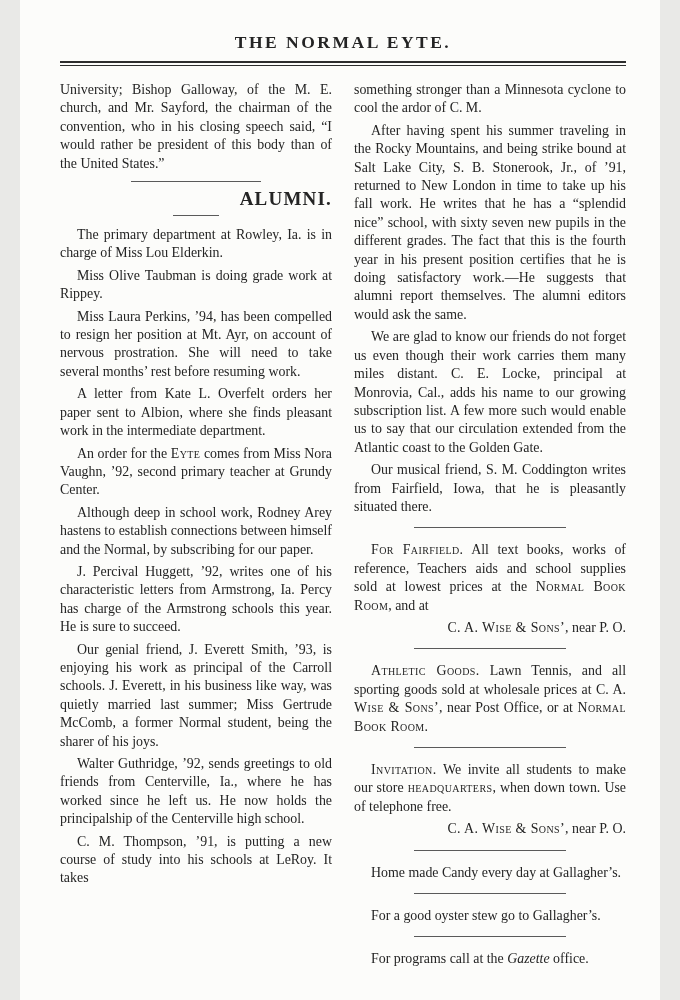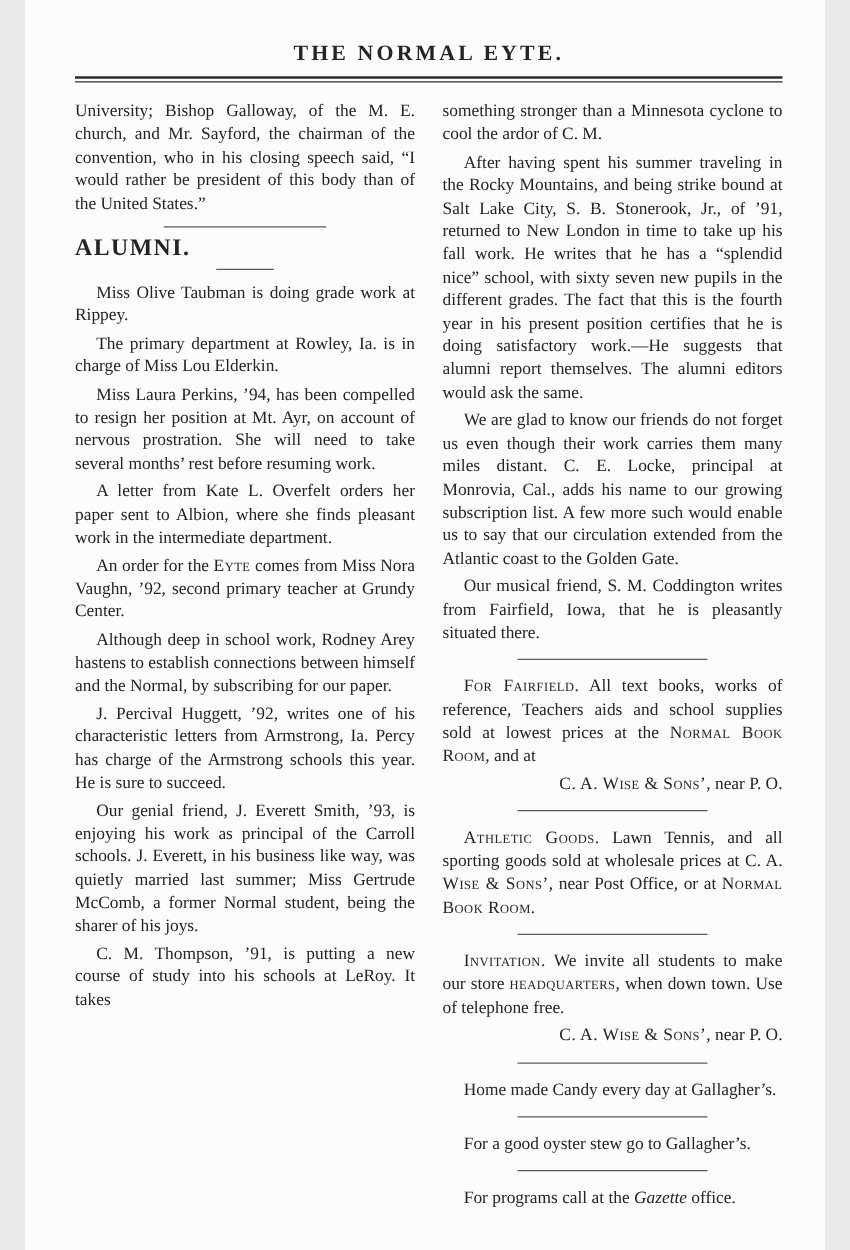--- a/index.html
+++ b/index.html
@@ -44,21 +44,21 @@
   .i{font-style:italic;}
   .sep{
     border:0;border-top:1px solid var(--rule-light,#5a5a5a);
     margin:11px auto 13px auto;
     width:152px;
   }
   .sep-head-top{width:130px;margin:8px auto 6px auto;}
   .sep-head-bottom{width:46px;margin:5px auto 10px auto;}
   .alumni-heading{
     margin:0;
-    text-align:left;
+    text-align:right;
     font-size:19px;
     font-weight:bold;
     letter-spacing:1.2px;
     line-height:22px;
   }
   .ad{margin:0;}
   .ad-sig{
     text-indent:0;
     text-align:right;
     padding-left:44px;
@@ -77,28 +77,29 @@
 
   <main class="columns">
 
     <section class="col">
       <p class="noindent">University;  Bishop Galloway, of the M. E. church, and Mr. Sayford, the chairman of the convention, who in his closing speech said, “I would rather be president of this body than of the United States.”</p>
 
       <hr class="sep sep-head-top">
       <h2 class="alumni-heading">ALUMNI.</h2>
       <hr class="sep sep-head-bottom">
 
+      <p>The primary department at Rowley, Ia. is in charge of Miss Lou Elderkin.</p>
       <p>Miss Olive Taubman is doing grade work at Rippey.</p>
-      <p>The primary department at Rowley, Ia. is in charge of Miss Lou Elderkin.</p>
       <p>Miss Laura Perkins, ’94, has been compelled to resign her position at Mt. Ayr, on account of nervous prostration.  She will need to take several months’ rest before resuming work.</p>
       <p>A letter from Kate L. Overfelt orders her paper sent to Albion, where she finds pleasant work in the intermediate department.</p>
       <p>An order for the <span class="sc">Eyte</span> comes from Miss Nora Vaughn, ’92, second primary teacher at Grundy Center.</p>
       <p>Although deep in school work, Rodney Arey hastens to establish connections between himself and the Normal, by subscribing for our paper.</p>
       <p>J. Percival Huggett, ’92, writes one of his characteristic letters from Armstrong, Ia.  Percy has charge of the Armstrong schools this year.  He is sure to succeed.</p>
       <p>Our genial friend, J. Everett Smith, ’93, is enjoying his work as principal of the Carroll schools.  J. Everett, in his business like way, was quietly married last summer; Miss Gertrude McComb, a former Normal student, being the sharer of his joys.</p>
+      <p>Walter Guthridge, ’92, sends greetings to old friends from Centerville, Ia., where he has worked since he left us.  He now holds the principalship of the Centerville high school.</p>
       <p>C. M. Thompson, ’91, is putting a new course of study into his schools at LeRoy.  It takes</p>
     </section>
 
     <section class="col">
       <p class="noindent">something stronger than a Minnesota cyclone to cool the ardor of C. M.</p>
       <p>After having spent his summer traveling in the Rocky Mountains, and being strike bound at Salt Lake City, S. B. Stonerook, Jr., of ’91, returned to New London in time to take up his fall work.  He writes that he has a “splendid nice” school, with sixty seven new pupils in the different grades.  The fact that this is the fourth year in his present position certifies that he is doing satisfactory work.—He suggests that alumni report themselves.  The alumni editors would ask the same.</p>
       <p>We are glad to know our friends do not forget us even though their work carries them many miles distant.  C. E. Locke, principal at Monrovia, Cal., adds his name to our growing subscription list.  A few more such would enable us to say that our circulation extended from the Atlantic coast to the Golden Gate.</p>
       <p>Our musical friend, S. M. Coddington writes from Fairfield, Iowa, that he is pleasantly situated there.</p>
 
       <hr class="sep">

